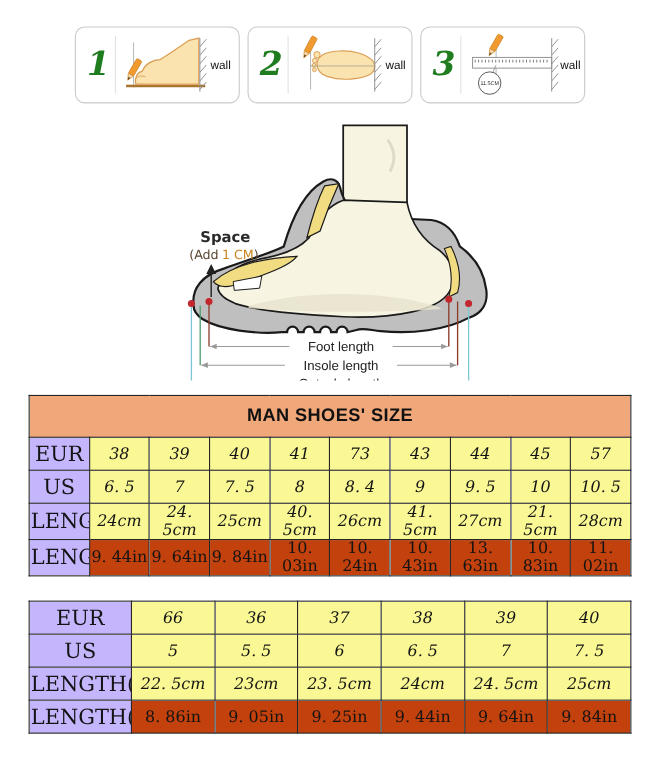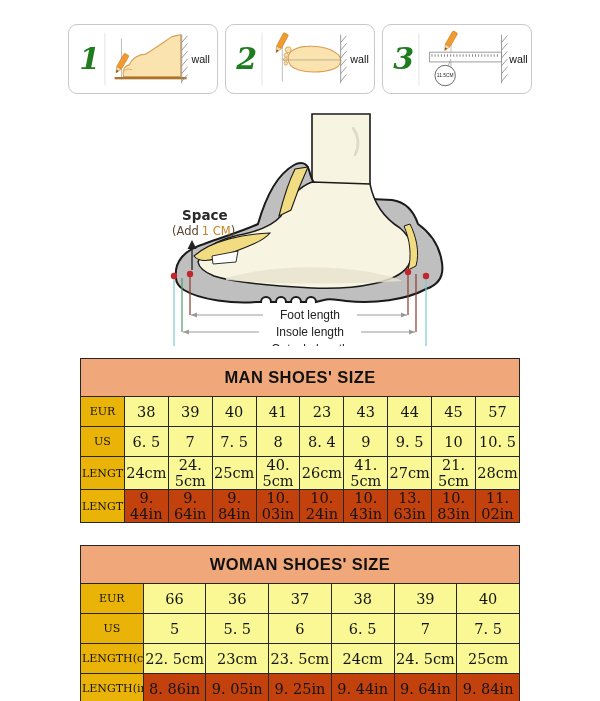--- a/index.html
+++ b/index.html
@@ -17,31 +17,31 @@
     width:26px;text-align:center;
     font-family:"DejaVu Serif",serif;font-weight:bold;font-style:italic;
     font-size:30px;color:#1f7d1f;line-height:1;
   }
   .panel svg{display:block;}
   
   .diagram-wrap{margin-top:14px;text-align:center;}
   .diagram-wrap svg{display:inline-block;transform:translateX(10px);}
   
   .size-table{
-    width:440px;margin:8px auto 0;border-collapse:collapse;table-layout:fixed;
+    width:548px;margin:8px auto 0;border-collapse:collapse;table-layout:fixed;
     font-family:"DejaVu Serif",serif;font-size:14.5px;text-align:center;color:#141414;
   }
   .size-table td{border:1.6px solid #262626;height:29px;padding:0 1px;overflow:hidden;}
   .size-table tr.tbl-title td{
     background:#f0a87a;height:37px;
     font-family:"Liberation Sans",sans-serif;font-weight:bold;font-size:16.5px;color:#111;
     letter-spacing:.4px;
   }
-  .size-table td.lbl{background:#eab308;width:90px;font-size:11px;}
-  .size-table td.c-y{background:#f9f894;}
+  .size-table td.lbl{background:#c4b5fd;width:90px;font-size:19px;}
+  .size-table td.c-y{background:#f9f894;font-style:italic;}
   .size-table td.c-w{background:#c2410c;}
   .woman-gap{margin-top:22px;}
 </style>
 </head>
 <body>
 
 <div class="steps">
 
   <div class="panel">
     <div class="step-num">1</div>
@@ -199,21 +199,21 @@
   <tbody>
       <tr class="tbl-title">
         <td colspan="10">MAN SHOES' SIZE</td>
       </tr>
   <tr>
     <td class="lbl">EUR</td>
     <td class="c-y">38</td>
     <td class="c-y">39</td>
     <td class="c-y">40</td>
     <td class="c-y">41</td>
-    <td class="c-y">23</td>
+    <td class="c-y">73</td>
     <td class="c-y">43</td>
     <td class="c-y">44</td>
     <td class="c-y">45</td>
     <td class="c-y">57</td>
   </tr>
   <tr>
     <td class="lbl">US</td>
     <td class="c-y">6. 5</td>
     <td class="c-y">7</td>
     <td class="c-y">7. 5</td>
@@ -246,23 +246,20 @@
     <td class="c-w">10. 43in</td>
     <td class="c-w">13. 63in</td>
     <td class="c-w">10. 83in</td>
     <td class="c-w">11. 02in</td>
   </tr>
 </tbody>
   </table>
 
 <table class="size-table woman-gap">
   <tbody>
-      <tr class="tbl-title">
-        <td colspan="7">WOMAN SHOES' SIZE</td>
-      </tr>
   <tr>
     <td class="lbl">EUR</td>
     <td class="c-y">66</td>
     <td class="c-y">36</td>
     <td class="c-y">37</td>
     <td class="c-y">38</td>
     <td class="c-y">39</td>
     <td class="c-y">40</td>
   </tr>
   <tr>

